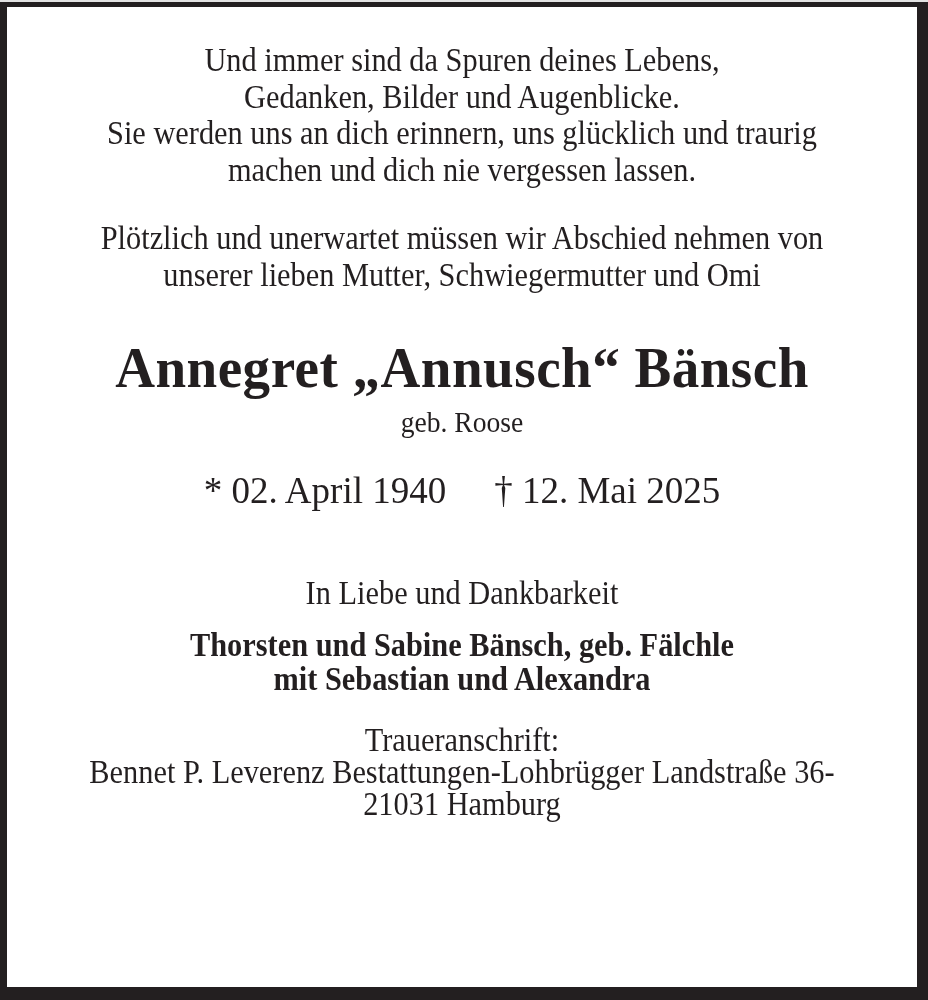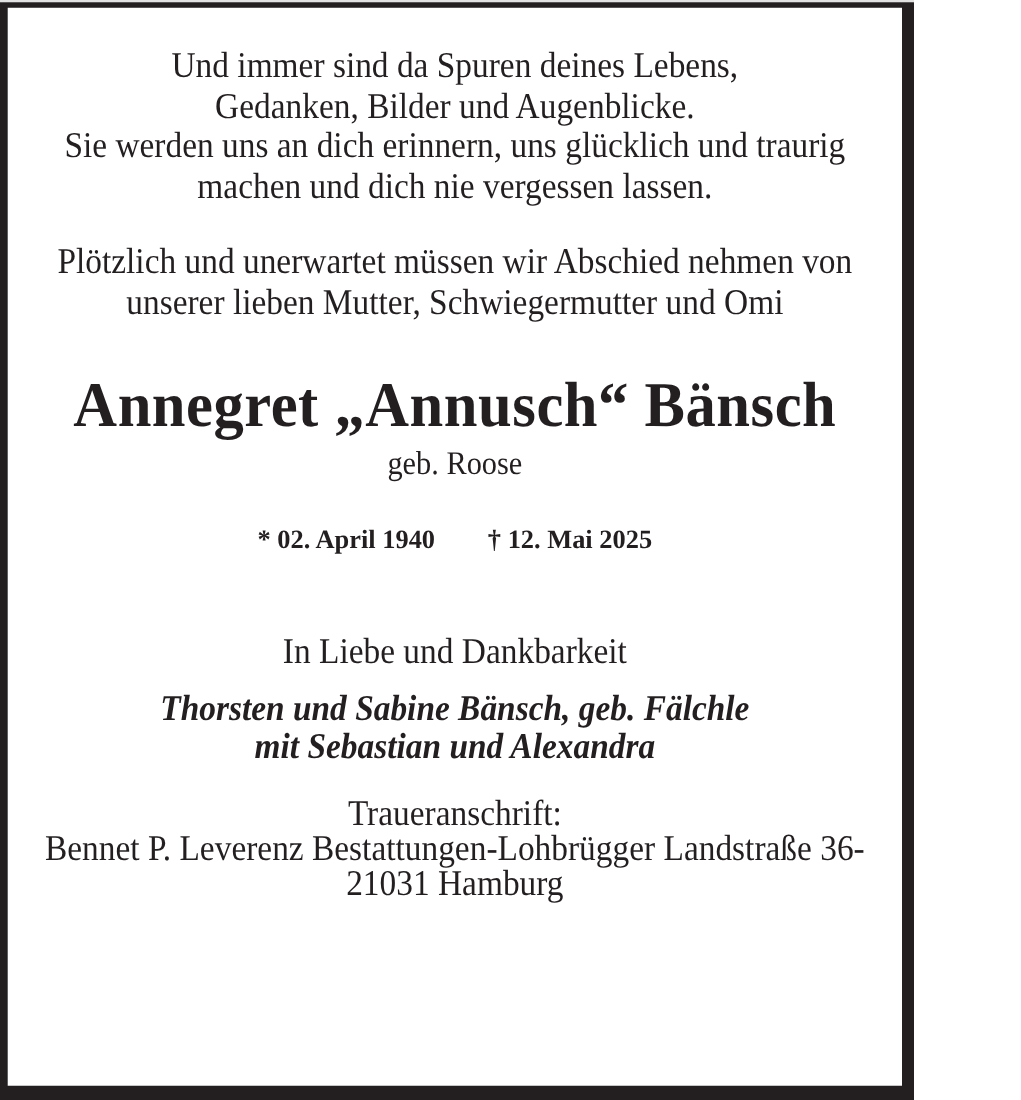--- a/index.html
+++ b/index.html
@@ -2,21 +2,21 @@
 <html lang="de"><head>
 <meta charset="utf-8">
 <style>
   html, body {
     margin: 0;
     padding: 0;
     background: #ffffff;
   }
   .page {
     position: relative;
-    width: 831px;
+    width: 928px;
     height: 1000px;
     box-sizing: border-box;
     background: #ffffff;
     overflow: hidden;
   }
   .top-sliver {
     position: absolute;
     top: 0; left: 0; right: 0;
     height: 2px;
     background: #e2e2e2;
@@ -58,27 +58,26 @@
     transform-origin: 50% 50%;
     white-space: nowrap;
   }
   .maiden {
     margin-top: 6px;
     font-size: 30px;
     line-height: 34px;
   }
   .dates {
     margin-top: 34px;
-    font-size: 24px;
+    font-size: 37px;
     line-height: 36px;
-    font-weight: bold;
   }
   .dates .birth { margin-right: 48px; }
   .closing { margin-top: 66px; }
-  .mourners { margin-top: 16px; font-style: italic; }
+  .mourners { margin-top: 16px; }
   .mourners .line {
     font-weight: bold;
     line-height: 34px;
   }
   .ceremony { margin-top: 32px; }
   .ceremony .line { line-height: 34px; }
   .address-block { margin-top: 28px; }
   .address-block .line { line-height: 32px; }
 </style>
 </head>

